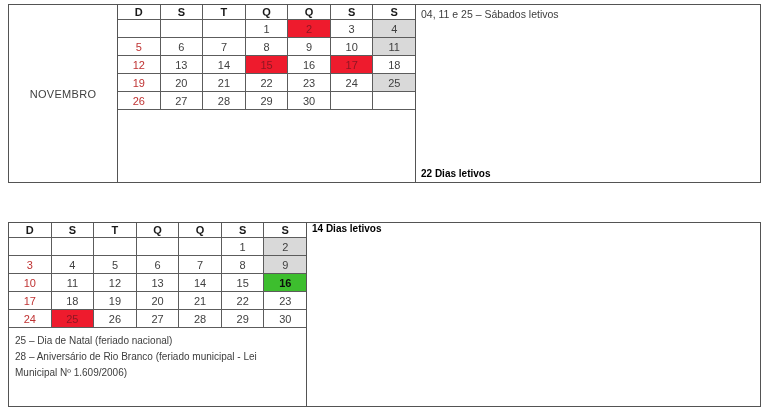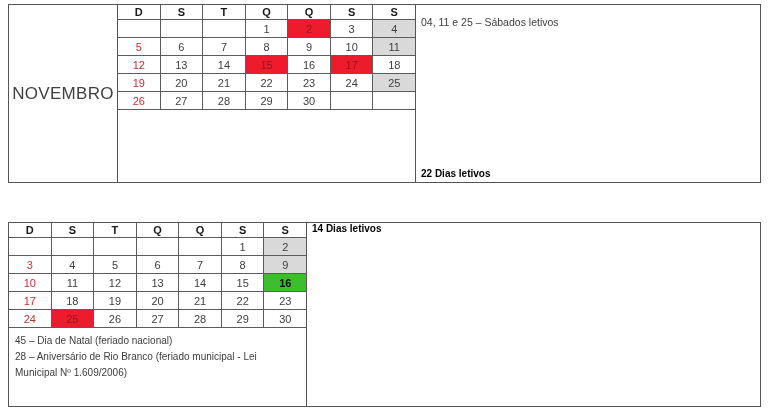--- a/index.html
+++ b/index.html
@@ -11,21 +11,21 @@
   .cal-table{
     position:absolute;left:8px;width:753px;display:flex;
     border:1px solid #545454;box-sizing:border-box;background:#ffffff;
   }
   #nov{top:4px;height:179px;}
   #dez{top:222px;height:185px;}
 
   .month-cell{
     width:109px;flex:0 0 109px;border-right:1px solid #545454;box-sizing:border-box;
     display:flex;align-items:center;justify-content:center;
-    font-size:17px;color:#3f3f3f;letter-spacing:.3px;
+    font-size:11px;color:#3f3f3f;letter-spacing:.3px;
   }
   .grid-col{
     width:298px;flex:0 0 298px;display:flex;flex-direction:column;
     border-right:1px solid #545454;box-sizing:border-box;
   }
   .header-row{display:flex;height:15px;flex:0 0 15px;}
   .week-row{display:flex;height:18px;flex:0 0 18px;}
   .cell{
     flex:1 1 0;box-sizing:border-box;display:flex;align-items:center;justify-content:center;
     border-right:1px solid #5c5c5c;border-bottom:1px solid #5c5c5c;overflow:hidden;
@@ -39,21 +39,21 @@
   .term{background:#3dbe2e;color:#0d0d0d;font-weight:bold;}
 
   .holiday-notes{
     flex:1 1 auto;padding:5px 6px 0 6px;font-size:10px;color:#3d3d3d;line-height:16px;
   }
   .side-cell{
     flex:1 1 auto;display:flex;flex-direction:column;justify-content:space-between;
     box-sizing:border-box;
   }
   .side-notes{padding:3px 5px 0 5px;font-size:10.5px;color:#3d3d3d;line-height:13px;}
-  .side-line{margin:8px 0 0 0;}
+  .side-line{margin:0 0 0 0;}
   .total{font-size:10px;font-weight:bold;color:#000000;}
   #nov .total{padding:0 5px 3px 5px;}
   #dez .total{padding:0 5px 13px 5px;}
 </style>
 </head>
 <body>
 
 <div class="cal-table" id="nov">
   <div class="month-cell">NOVEMBRO</div>
   <div class="grid-col">
@@ -174,20 +174,20 @@
           <div class="cell dcell sunday">24</div>
           <div class="cell dcell holiday">25</div>
           <div class="cell dcell">26</div>
           <div class="cell dcell">27</div>
           <div class="cell dcell">28</div>
           <div class="cell dcell">29</div>
           <div class="cell dcell">30</div>
         </div>
       </div>
     <div class="holiday-notes">
-        <div class="note-line">45 – Dia de Natal (feriado nacional)</div>
+        <div class="note-line">25 – Dia de Natal (feriado nacional)</div>
         <div class="note-line">28 – Aniversário de Rio Branco (feriado municipal - Lei Municipal Nº 1.609/2006)</div>
       </div>
   </div>
   <div class="side-cell">
     <div class="total">14 Dias letivos</div>
   </div>
 </div>
 
 </body></html>

